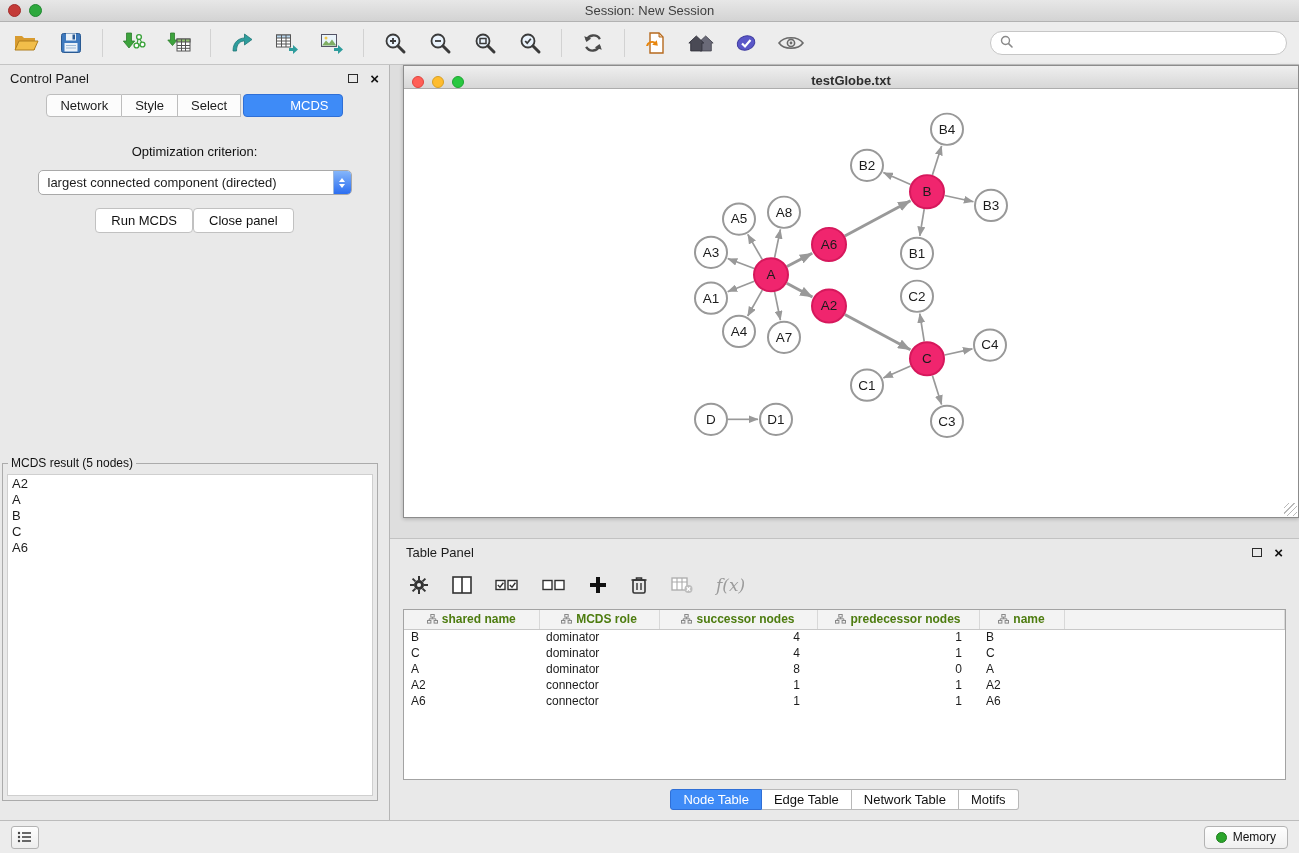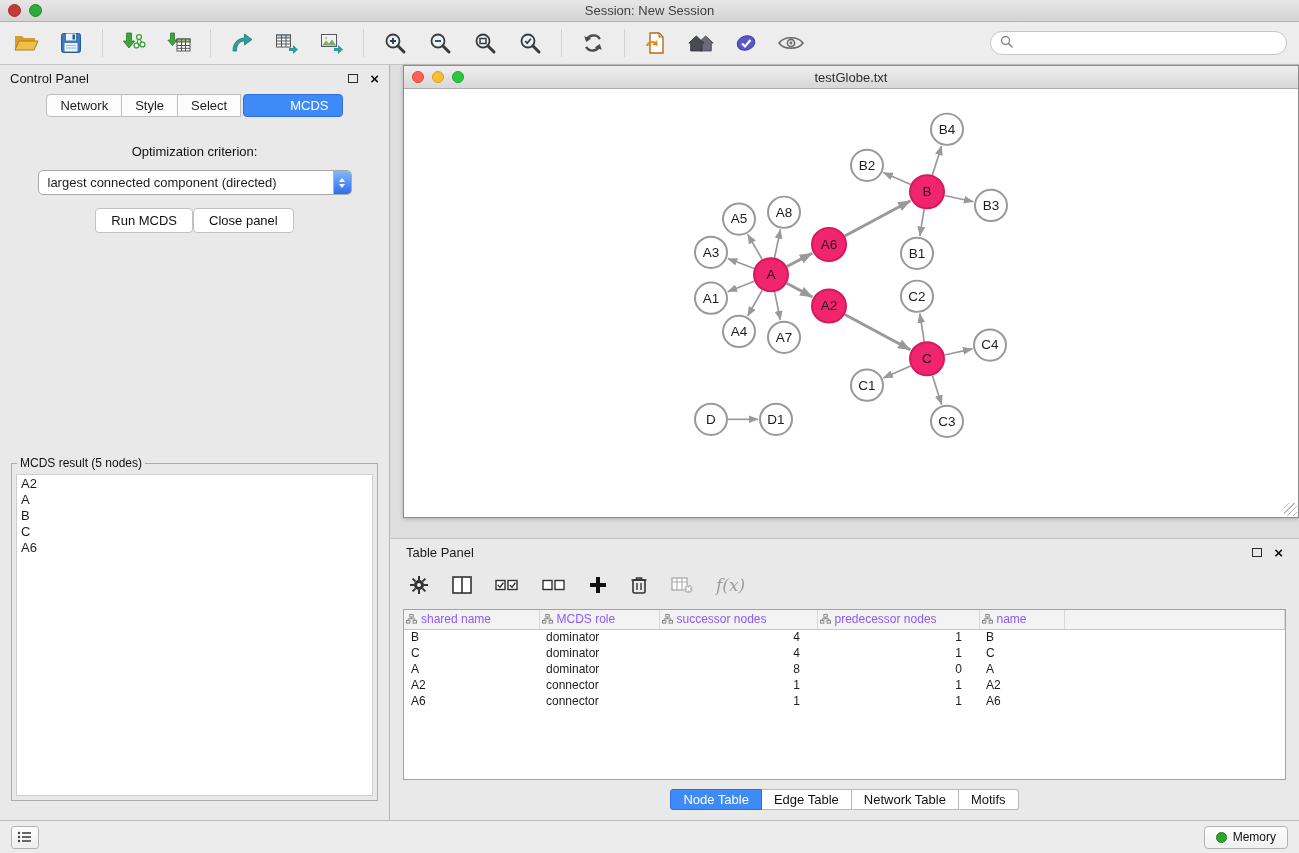--- a/index.html
+++ b/index.html
@@ -79,21 +79,21 @@
     border-left:1px solid #9db8dd;
   }
   .arr-up { width:0; height:0; border-left:3.5px solid transparent; border-right:3.5px solid transparent; border-bottom:4.5px solid #fff; }
   .arr-dn { width:0; height:0; border-left:3.5px solid transparent; border-right:3.5px solid transparent; border-top:4.5px solid #fff; }
   .btn-row { display:flex; justify-content:center; margin-top:13px; }
   .btn {
     background:#fff; border:1px solid #c1c1c1; border-radius:4px;
     font-size:13px; padding:4px 15px; color:#111; font-family:"Liberation Sans",sans-serif;
   }
   fieldset.result {
-    position:absolute; left:11px; right:11px; top:391px; height:345px;
+    position:absolute; left:2px; right:11px; top:391px; height:345px;
     border:1px solid #ababab; margin:0; padding:4px;
   }
   fieldset.result legend { font-size:12px; padding:0 3px; margin-left:1px; color:#111; }
   .result-list {
     width:100%; height:100%; background:#fff; border:1px solid #cfcfcf;
     overflow:auto; font-size:13px; padding:1px 4px;
   }
   .result-item { line-height:16px; }
 
   
@@ -102,21 +102,21 @@
   .network-window {
     height:453px; flex:0 0 453px; margin-left:13px;
     border:1px solid #8c8c8c; background:#fff;
     display:flex; flex-direction:column;
     box-shadow:0 1px 4px rgba(0,0,0,.22);
   }
   .nw-titlebar {
     height:23px; flex:0 0 23px; position:relative;
     background:linear-gradient(#efefef,#d7d7d7);
     border-bottom:1px solid #adadad;
-    display:flex; align-items:center;
+    display:flex; align-items:flex-end;font-weight:bold;
   }
   .nw-titlebar .title { position:absolute; left:0; right:0; text-align:center; font-size:13px; color:#2e2e2e; }
   .dot.red { background:#ff5f57; border:1px solid #e0443e; }
   .dot.yellow { background:#febc2e; border:1px solid #d8a023; }
   .dot.green { background:#28c840; border:1px solid #1ea433; }
   .nw-dot { width:12px; height:12px; border-radius:50%; margin-left:8px; z-index:2; }
   .nw-canvas { flex:1 1 auto; position:relative; background:#fff; min-height:0;margin-top:8px; }
   .nw-canvas svg.graph { position:absolute; inset:0; width:100%; height:100%; }
   .resize-grip {
     position:absolute; right:1px; bottom:1px; width:13px; height:13px;
@@ -132,23 +132,23 @@
   .tp-header .sp { flex:1; }
   .tp-toolbar { height:40px; flex:0 0 40px; display:flex; align-items:center; gap:23px; padding:0 19px; }
   .tp-icon { display:flex; align-items:center; justify-content:center; height:26px; }
   .fx { font-family:"DejaVu Serif", serif; font-style:italic; font-size:17px; color:#9b9b9b; }
   .tbl-wrap {
     margin:4px 13px 0 13px; flex:1 1 auto; min-height:0;
     background:#fff; border:1px solid #a3a3a3; overflow:auto;
   }
   table.data { border-collapse:collapse; width:100%; table-layout:fixed; font-size:12px; }
   table.data th {
-    background:#f3f3f3; font-weight:normal; height:19px;
+    background:#f3f3f3; font-weight:bold; height:19px;
     border-right:1px solid #d8d8d8; border-bottom:1px solid #c8c8c8;
-    text-align:left; white-space:nowrap; overflow:hidden; color:#8b5cf6; padding:0 2px;
+    text-align:center; white-space:nowrap; overflow:hidden; color:#4d7c0f; padding:0 2px;
   }
   table.data th .hicon { vertical-align:-1px; margin-right:4px; }
   table.data td { height:16px; padding:0 7px; white-space:nowrap; overflow:hidden; }
   table.data td.num { text-align:right; padding-right:17px; }
   .tp-tabs { display:flex; justify-content:center; padding:9px 0 10px; flex:0 0 auto; }
   .tp-tab {
     font-size:13px; padding:2px 12px; background:#fff; color:#111;
     border:1px solid #b9b9b9; border-left-width:0;
   }
   .tp-tab:first-child { border-left-width:1px; border-radius:3px 0 0 3px; }

